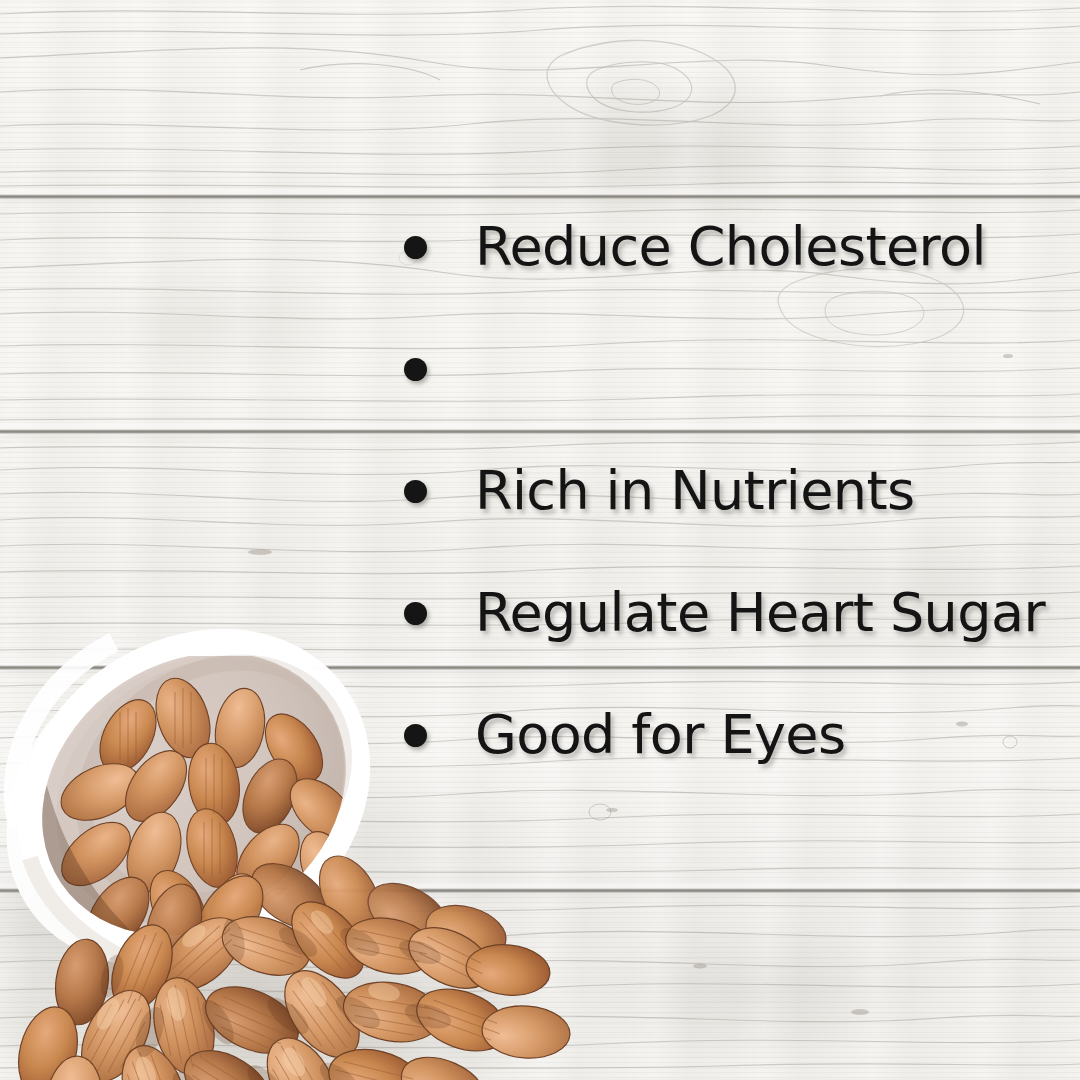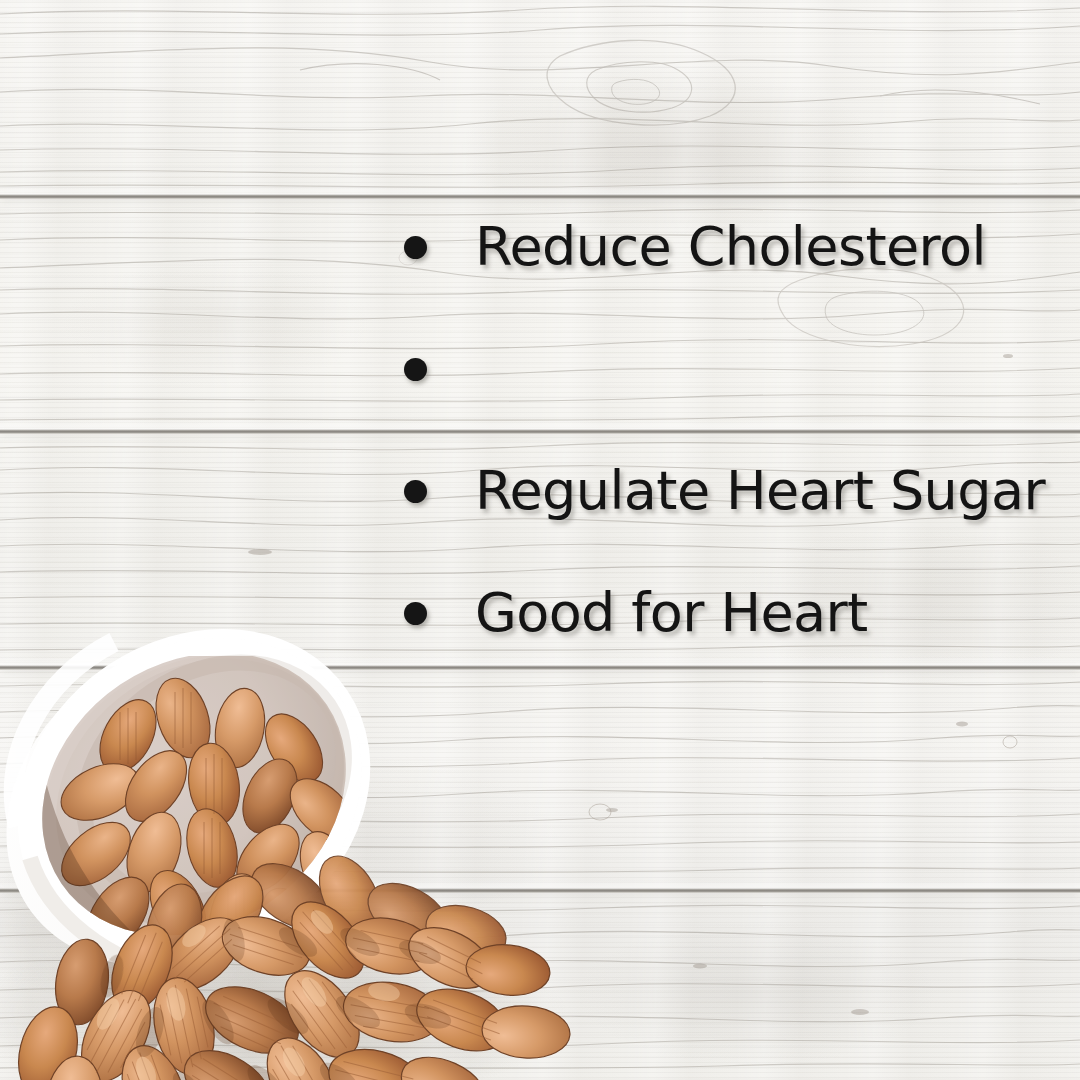--- a/index.html
+++ b/index.html
@@ -227,29 +227,33 @@
 
     <div class="benefit-row">
       <span class="bullet"></span>
       <span class="benefit-label">Reduce Cholesterol</span>
     </div>
 
     <div class="benefit-row">
       <span class="bullet"></span>
     </div>
 
+    <div class="benefit-row">
+      <span class="bullet"></span>
+      <span class="benefit-label">Rich in Nutrients</span>
+    </div>
 
     <div class="benefit-row">
       <span class="bullet"></span>
       <span class="benefit-label">Regulate Heart Sugar</span>
     </div>
 
     <div class="benefit-row">
       <span class="bullet"></span>
-      <span class="benefit-label">Good for Heart</span>
+      <span class="benefit-label">Good for Eyes</span>
     </div>
 
   </div>
 
   <div class="food">
   <svg viewBox="0 0 700 500" preserveAspectRatio="none">
     <defs>
       <radialGradient id="bowlIn" cx="38%" cy="30%" r="85%">
         <stop offset="0%" stop-color="#ffffff"></stop>
         <stop offset="55%" stop-color="#f4f2f0"></stop>

